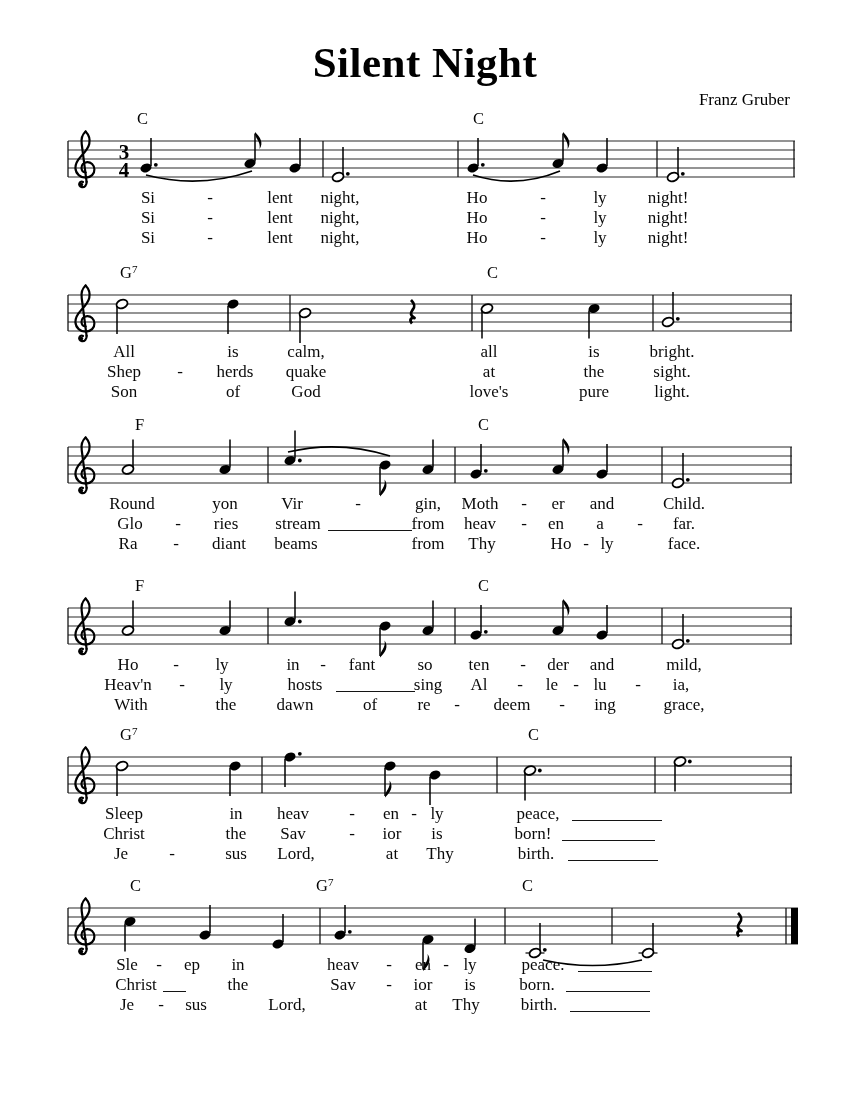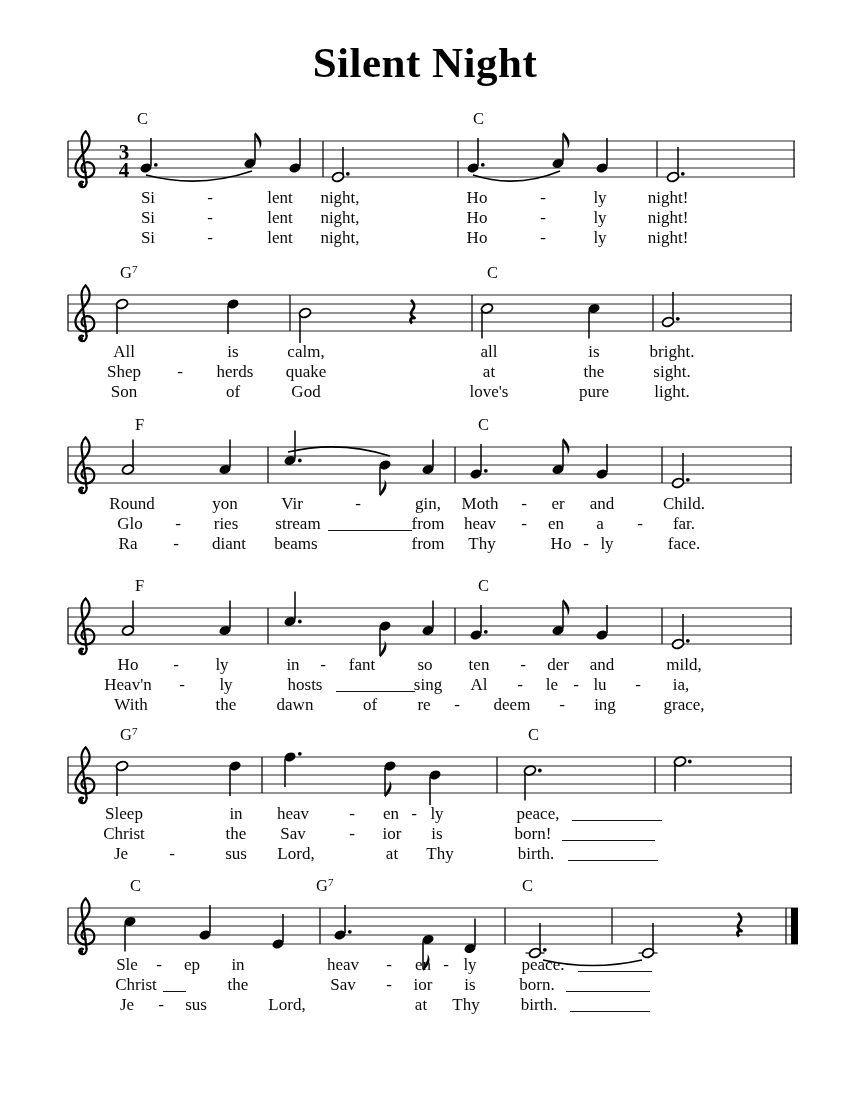--- a/index.html
+++ b/index.html
@@ -21,20 +21,21 @@
   .lyr{font-family:"Liberation Serif","DejaVu Serif",serif;font-size:17px;text-anchor:middle;fill:#0a0a0a;}
   .ext{stroke:#141414;stroke-width:1;}
   .slur{fill:none;stroke:#000;stroke-width:1.7;}
   .rest{fill:none;stroke:#000;stroke-width:2.8;stroke-linejoin:round;}
 </style>
 </head>
 <body>
 
 <div class="page">
   <div class="title">Silent Night</div>
+  <div class="composer">Franz Gruber</div>
   <div id="score">
       <svg width="850" height="164" class="system" style="top: 101px;">
         <line x1="68" y1="40" x2="795" y2="40" class="sl"></line>
         <line x1="68" y1="49" x2="795" y2="49" class="sl"></line>
         <line x1="68" y1="58" x2="795" y2="58" class="sl"></line>
         <line x1="68" y1="67" x2="795" y2="67" class="sl"></line>
         <line x1="68" y1="76" x2="795" y2="76" class="sl"></line>
         <line x1="68" y1="40" x2="68" y2="76" class="bar"></line>
         <line x1="323" y1="40" x2="323" y2="76" class="bar"></line>
         <line x1="458" y1="40" x2="458" y2="76" class="bar"></line>

